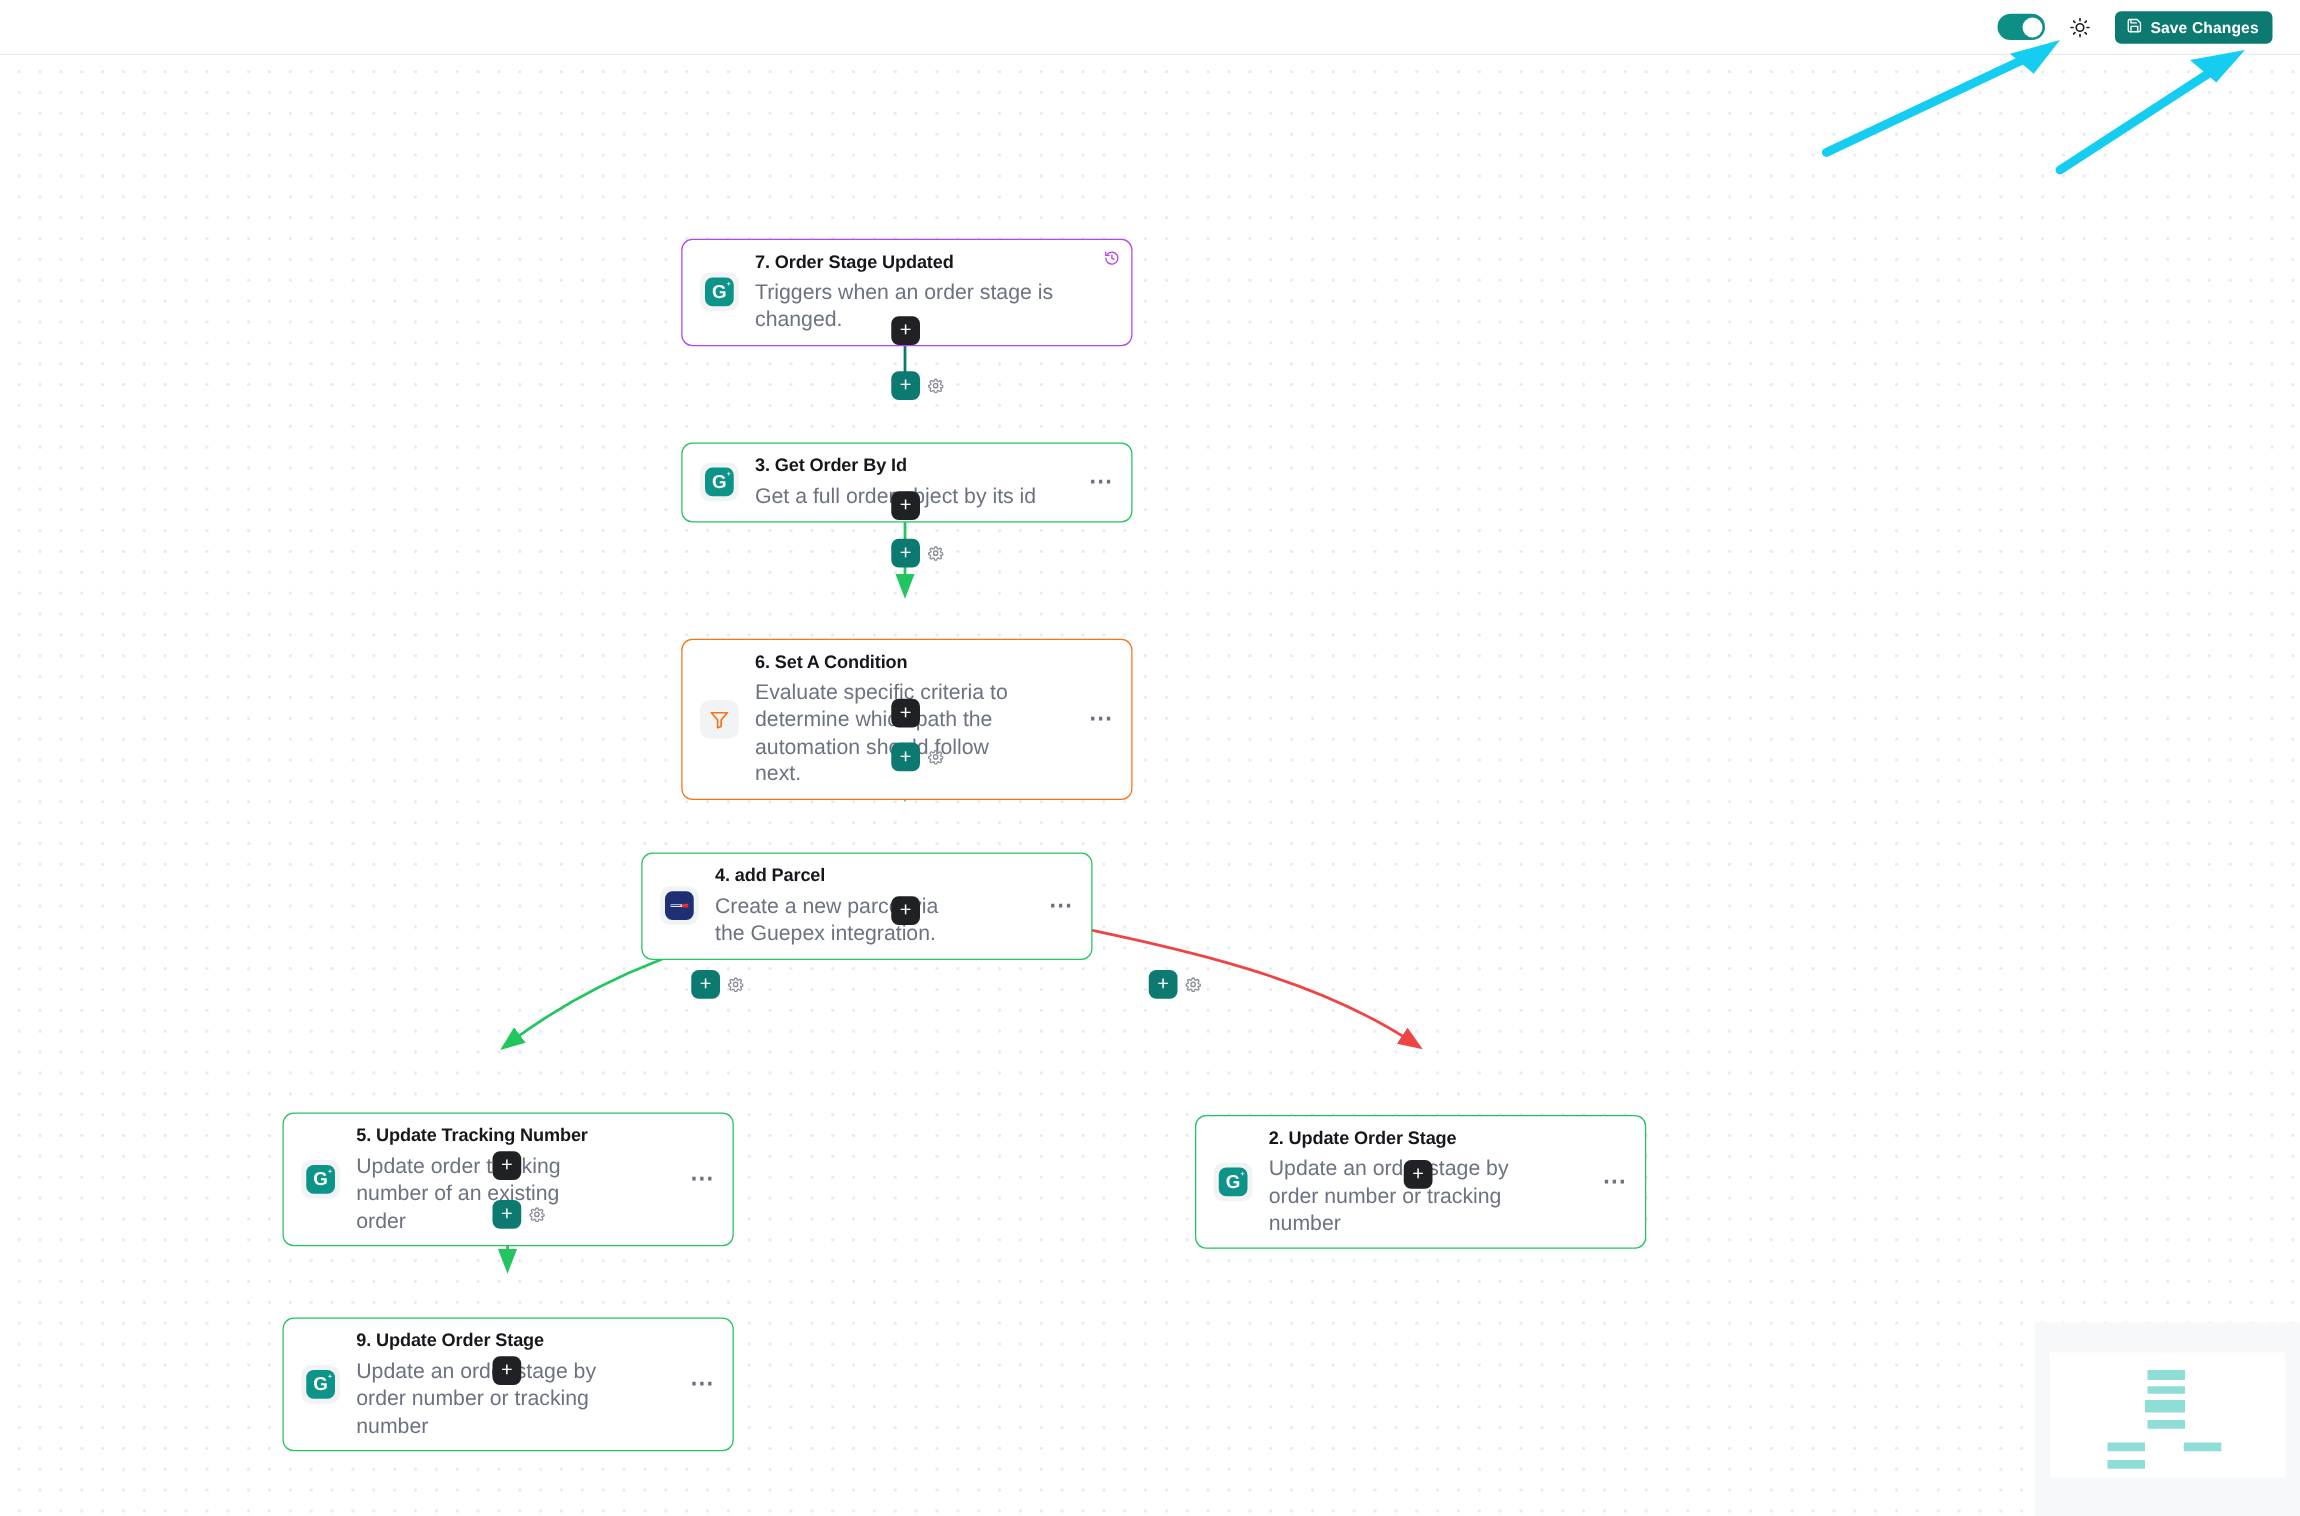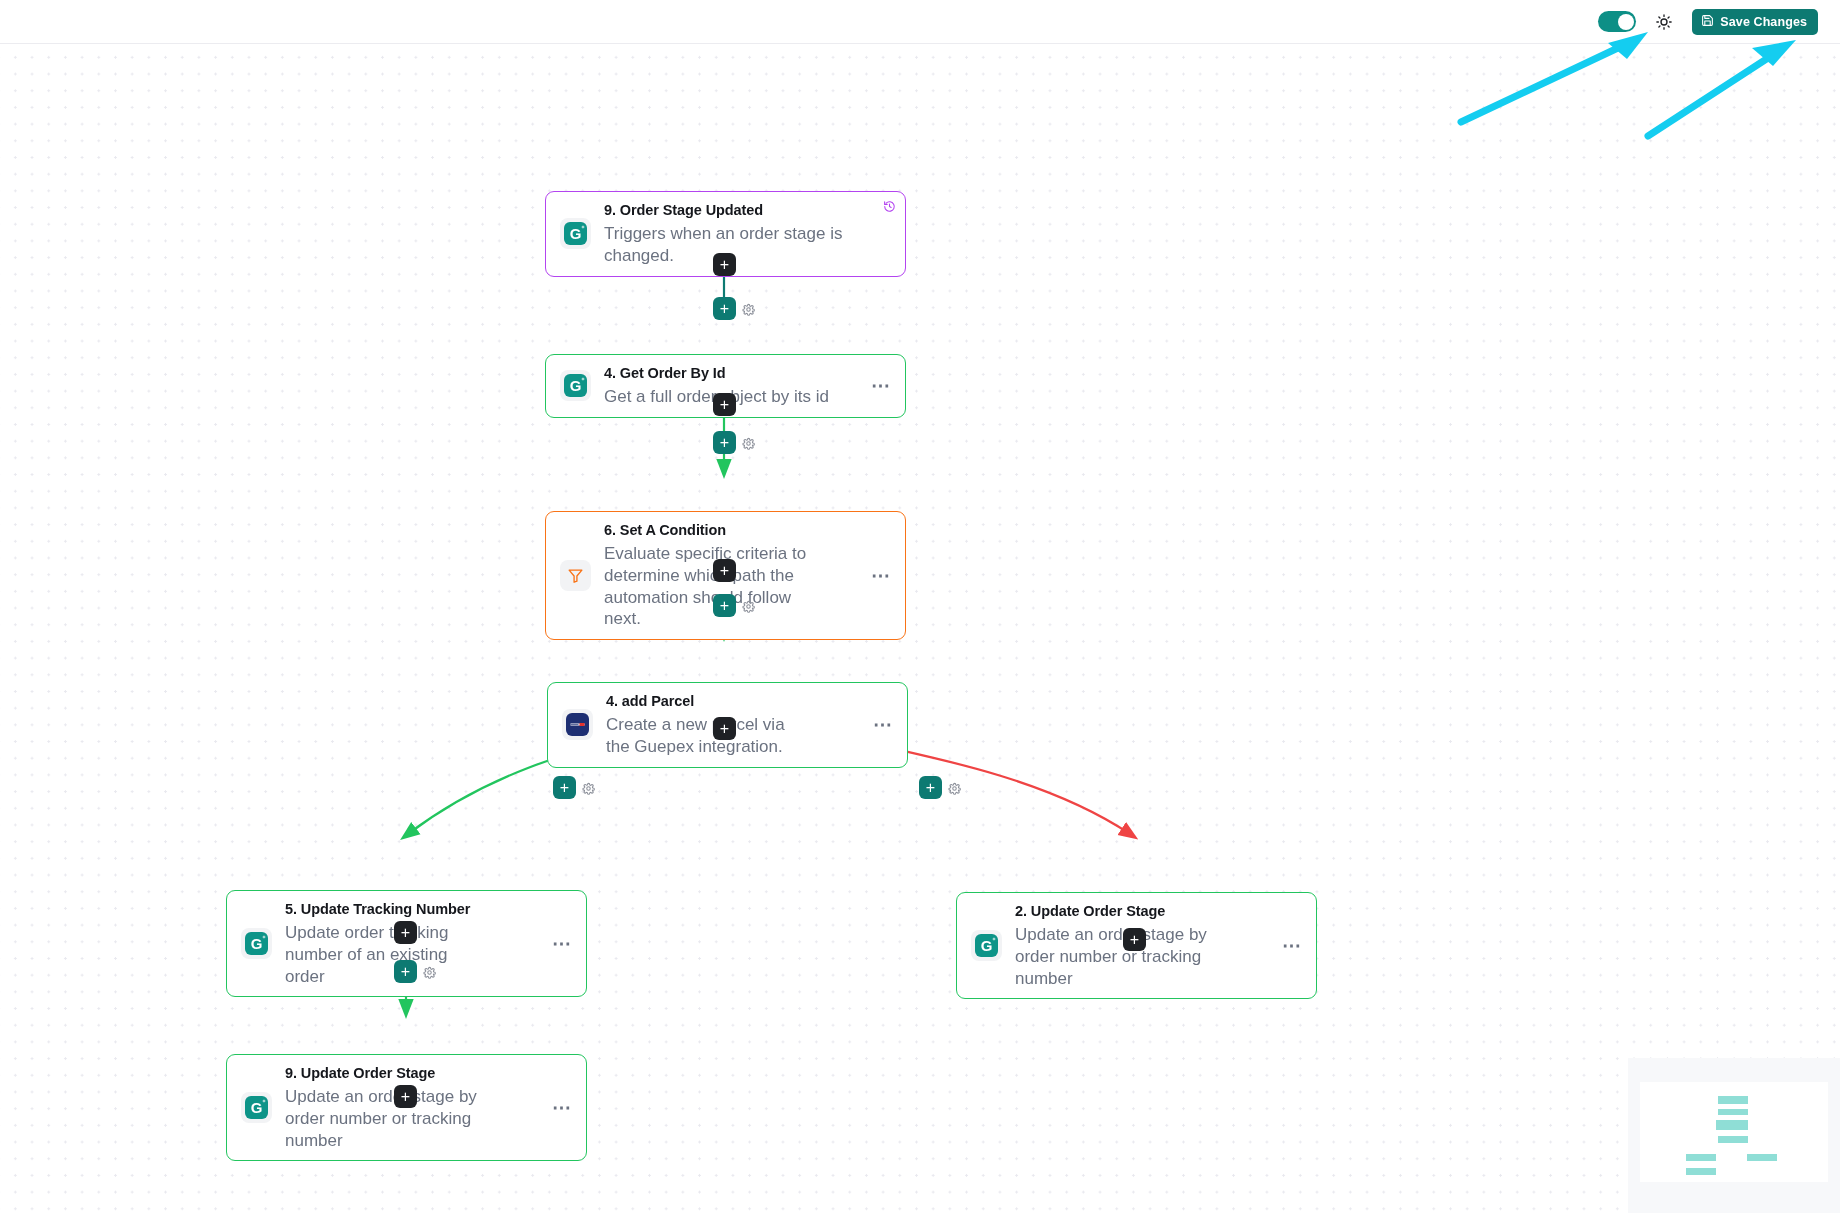--- a/index.html
+++ b/index.html
@@ -168,21 +168,21 @@
     <div class="node trigger" style="left:545px; top:147px; width:361px;">
       <div class="node-ic">
         <div class="gico">
             <span class="gl">G</span>
           <svg class="spark" viewBox="0 0 8 8">
               <path d="M4 0 L4.8 3.2 L8 4 L4.8 4.8 L4 8 L3.2 4.8 L0 4 L3.2 3.2 Z" fill="#ffffff"></path>
             </svg>
         </div>
       </div>
       <div class="node-txt">
-        <div class="node-title">9. Order Stage Updated</div>
+        <div class="node-title">7. Order Stage Updated</div>
         <div class="node-desc">Triggers when an order stage is changed.</div>
       </div>
       <span class="hist">
         <svg width="13" height="13" viewBox="0 0 24 24" fill="none" stroke="#b344f0" stroke-width="2" stroke-linecap="round">
           <path d="M3.2 12a8.8 8.8 0 1 0 2.6-6.2"></path>
           <polyline points="3 3.2 3 8 7.8 8"></polyline>
           <path d="M12 7.5V12l3 1.8"></path>
         </svg>
       </span>
     </div>
@@ -190,40 +190,40 @@
     <div class="node" style="left:545px; top:310px; width:361px;">
       <div class="node-ic">
         <div class="gico">
             <span class="gl">G</span>
           <svg class="spark" viewBox="0 0 8 8">
               <path d="M4 0 L4.8 3.2 L8 4 L4.8 4.8 L4 8 L3.2 4.8 L0 4 L3.2 3.2 Z" fill="#ffffff"></path>
             </svg>
         </div>
       </div>
       <div class="node-txt">
-        <div class="node-title">4. Get Order By Id</div>
+        <div class="node-title">3. Get Order By Id</div>
         <div class="node-desc">Get a full order object by its id</div>
       </div>
       <div class="dots">⋯</div>
     </div>
 
     <div class="node cond" style="left:545px; top:467px; width:361px;">
       <div class="node-ic">
         <svg width="17" height="17" viewBox="0 0 24 24" fill="none" stroke="#f97316" stroke-width="1.9" stroke-linejoin="round">
           <path d="M3 4.5h18l-7 8.2V20l-4 1.5v-8.8z"></path>
         </svg>
       </div>
       <div class="node-txt">
         <div class="node-title">6. Set A Condition</div>
         <div class="node-desc" style="max-width:218px;">Evaluate specific criteria to determine which path the automation should follow next.</div>
       </div>
       <div class="dots">⋯</div>
     </div>
 
-    <div class="node" style="left:547px; top:638px; width:361px;">
+    <div class="node" style="left:513px; top:638px; width:361px;">
       <div class="node-ic">
         <div class="pico">
           <svg width="15" height="7" viewBox="0 0 30 14">
             <rect x="1" y="5" width="28" height="4" fill="#ffffff"></rect>
             <rect x="19" y="4" width="10" height="6" fill="#e0312f"></rect>
             <rect x="1" y="6" width="16" height="1.4" fill="#1e2f73"></rect>
           </svg>
         </div>
       </div>
       <div class="node-txt">

